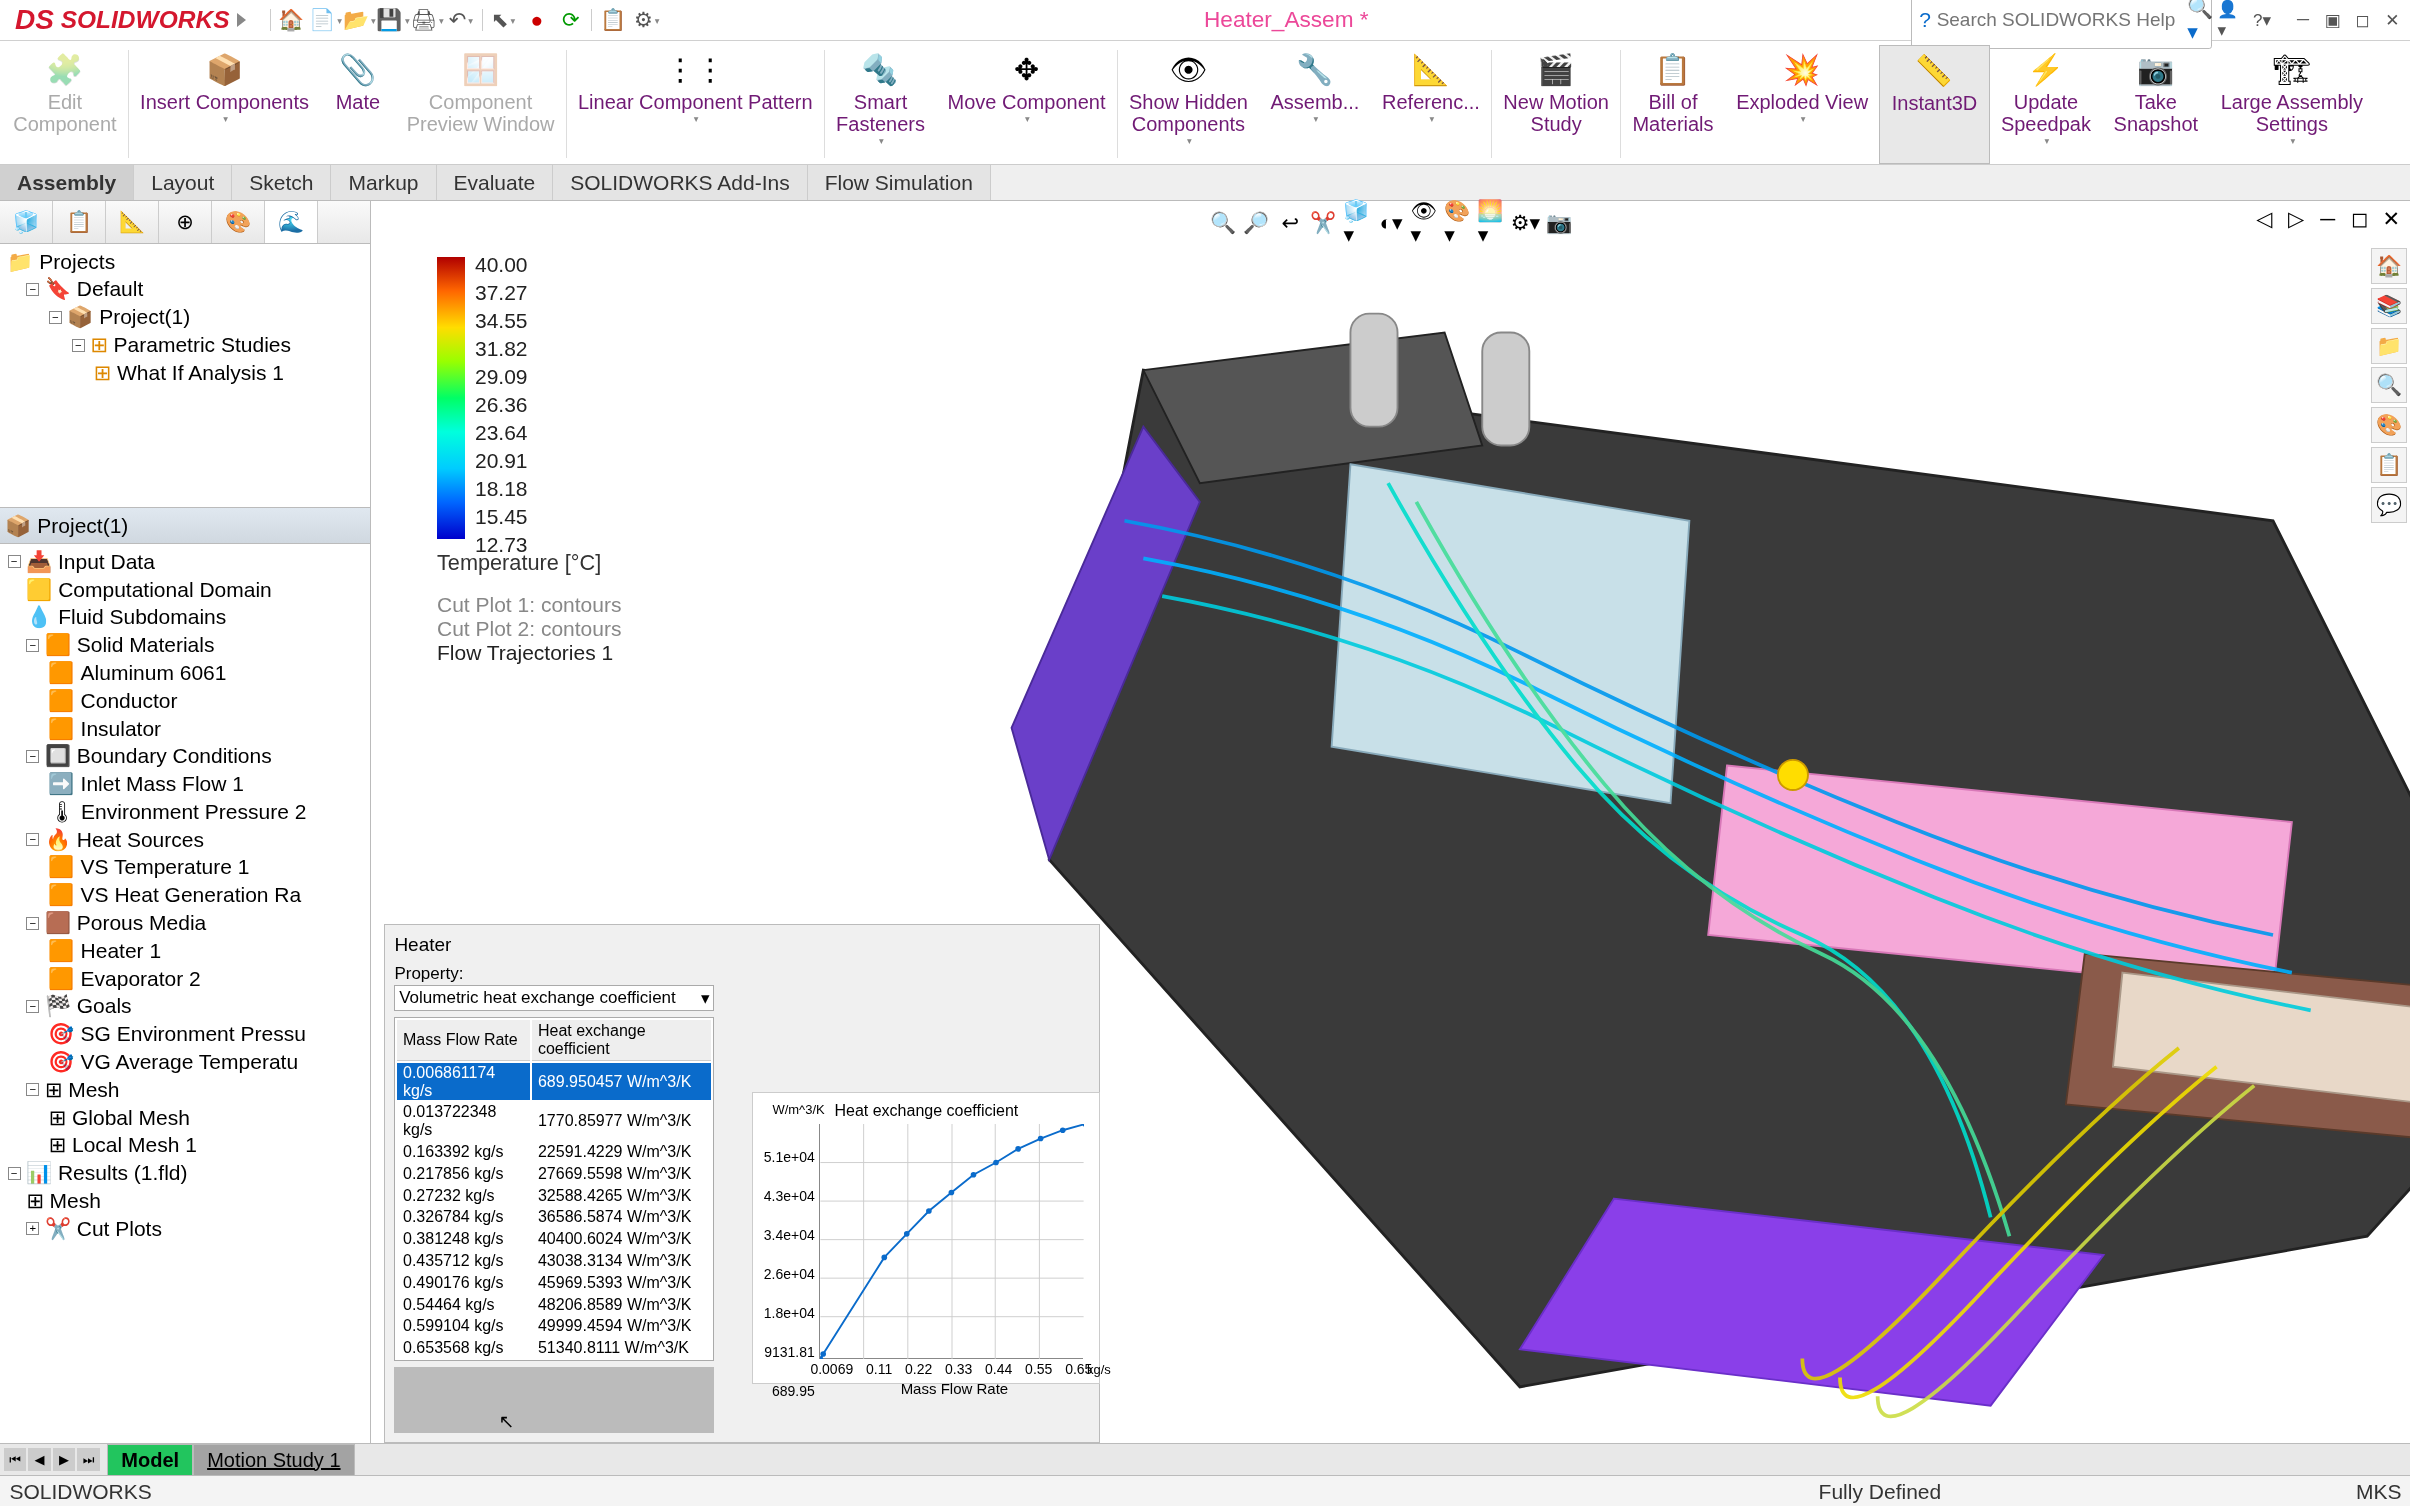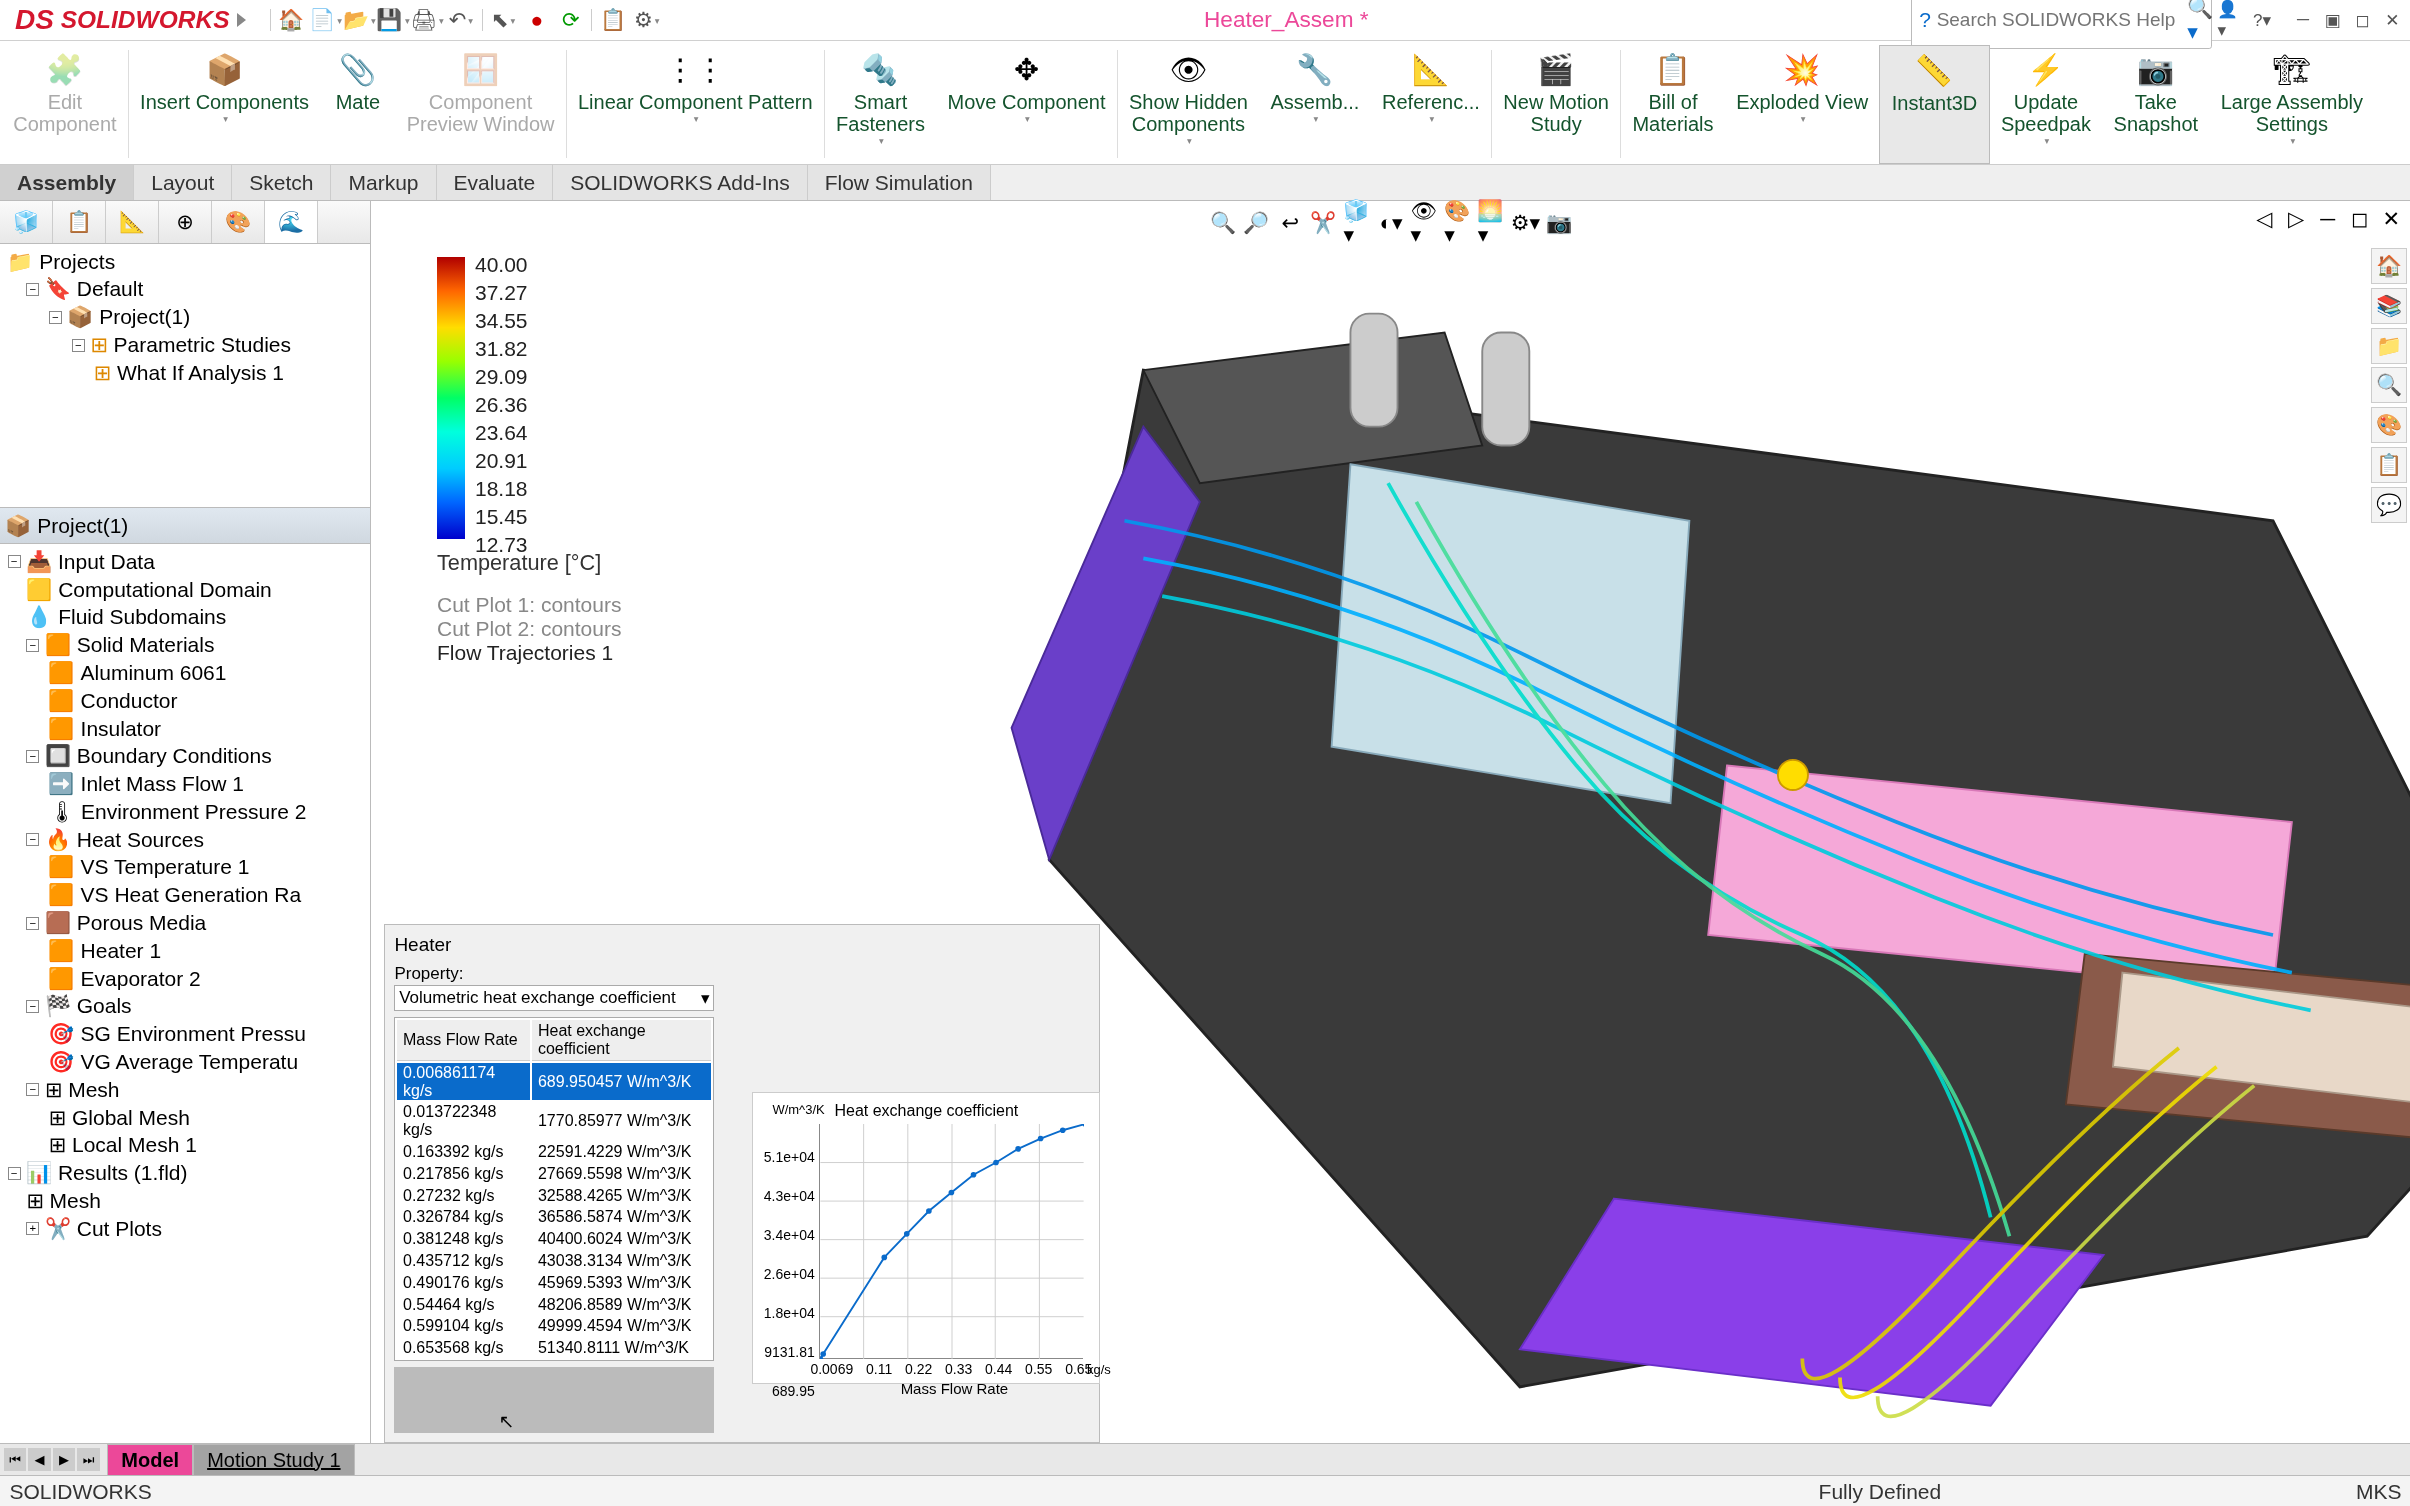--- a/index.html
+++ b/index.html
@@ -18,21 +18,21 @@
 .search-box { border:0.9px solid #bbb; border-radius:2.8px; padding:3.8px 7.5px; display:flex; align-items:center; gap:5.6px; width:301px; background:#fff; }
 .search-box input { border:none; outline:none; flex:1; font-size:19px; color:#999; }
 .win-controls { display:flex; gap:3.8px; margin-left:9.4px; }
 .win-btn { width:26px; height:26px; display:flex; align-items:center; justify-content:center; color:#555; cursor:pointer; font-size:17px; }
 
 
 .ribbon { height:124px; background:#fff; border-bottom:0.9px solid #ccc; display:flex; padding:3.8px 1.9px 0; }
 .ribbon-btn { display:flex; flex-direction:column; align-items:center; justify-content:flex-start; padding:3.8px 11.3px; min-width:75px; cursor:pointer; text-align:center; }
 .ribbon-btn.active { background:#e8e8e8; border:0.9px solid #bbb; }
 .ribbon-icon { width:41px; height:41px; display:flex; align-items:center; justify-content:center; font-size:30px; }
-.ribbon-label { font-size:20px; color:#14532d; line-height:1.1; margin-top:1.9px; }
+.ribbon-label { font-size:20px; color:#701a75; line-height:1.1; margin-top:1.9px; }
 .ribbon-btn.disabled .ribbon-label { color:#aaa; }
 .ribbon-sep { width:0.9px; background:#ddd; margin:5.6px 0; }
 
 
 .tabstrip { height:36px; background:#efefef; display:flex; border-bottom:0.9px solid #bbb; }
 .tab { padding:5.6px 17px; font-size:21px; color:#333; cursor:pointer; border-right:0.9px solid #ccc; background:#e4e4e4; }
 .tab.active { background:#d0d0d0; font-weight:bold; }
 
 
 .main { display:flex; height:calc(100% - 41px - 124px - 36px - 32px - 32px); }
@@ -91,21 +91,21 @@
 .chart-xticks { position:absolute; bottom:-19px; left:-9.4px; font-size:14px; display:flex; width:282px; justify-content:space-between; }
 .chart-xlabel { text-align:center; font-size:15px; margin-top:21px; margin-left:56px; }
 .chart-yunit { position:absolute; left:19px; top:9.4px; font-size:13px; }
 .chart-xunit { position:absolute; right:-28px; bottom:-19px; font-size:13px; }
 
 
 .bottom-tabs { height:32px; background:#e8e8e8; border-top:0.9px solid #bbb; display:flex; align-items:center; padding-left:3.8px; font-size:20px; }
 .btab-nav { display:flex; gap:1.9px; margin-right:7.5px; }
 .btab-nav-btn { width:22.6px; height:22.6px; background:#ccc; display:flex; align-items:center; justify-content:center; font-size:13px; }
 .btab { padding:3.8px 13px; background:#fff; border:0.9px solid #bbb; border-bottom:none; cursor:pointer; }
-.btab.active { background:#ec4899; font-weight:bold; }
+.btab.active { background:#22c55e; font-weight:bold; }
 
 
 .statusbar { height:32px; background:#f4f4f4; border-top:0.9px solid #bbb; display:flex; align-items:center; padding:0 9.4px; font-size:21px; color:#333; }
 .status-left { flex:1; }
 .status-mid { flex:0 0 188px; }
 .status-right { flex:0 0 395px; display:flex; justify-content:flex-end; gap:28px; }
 </style>
 </head>
 <body>
 

